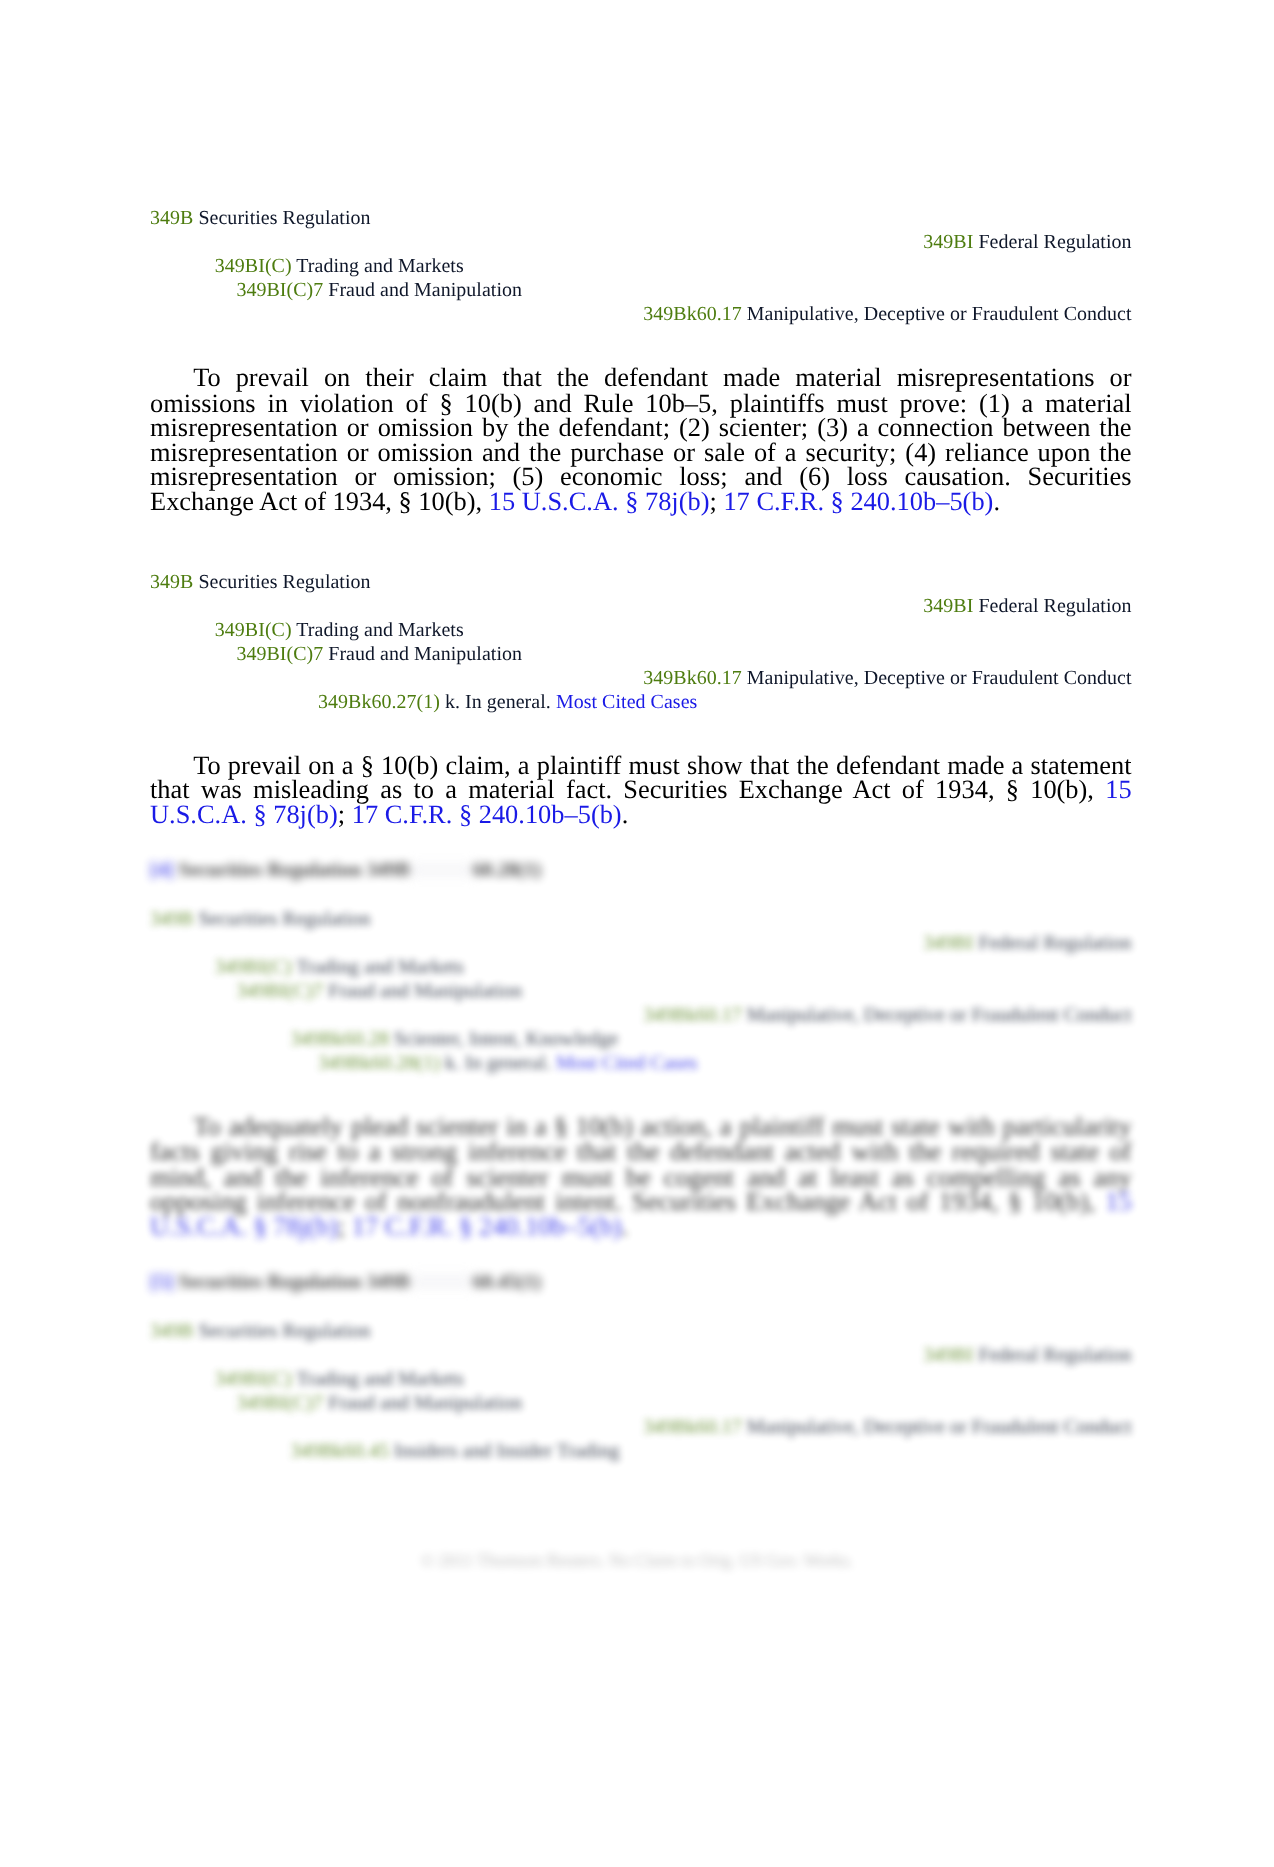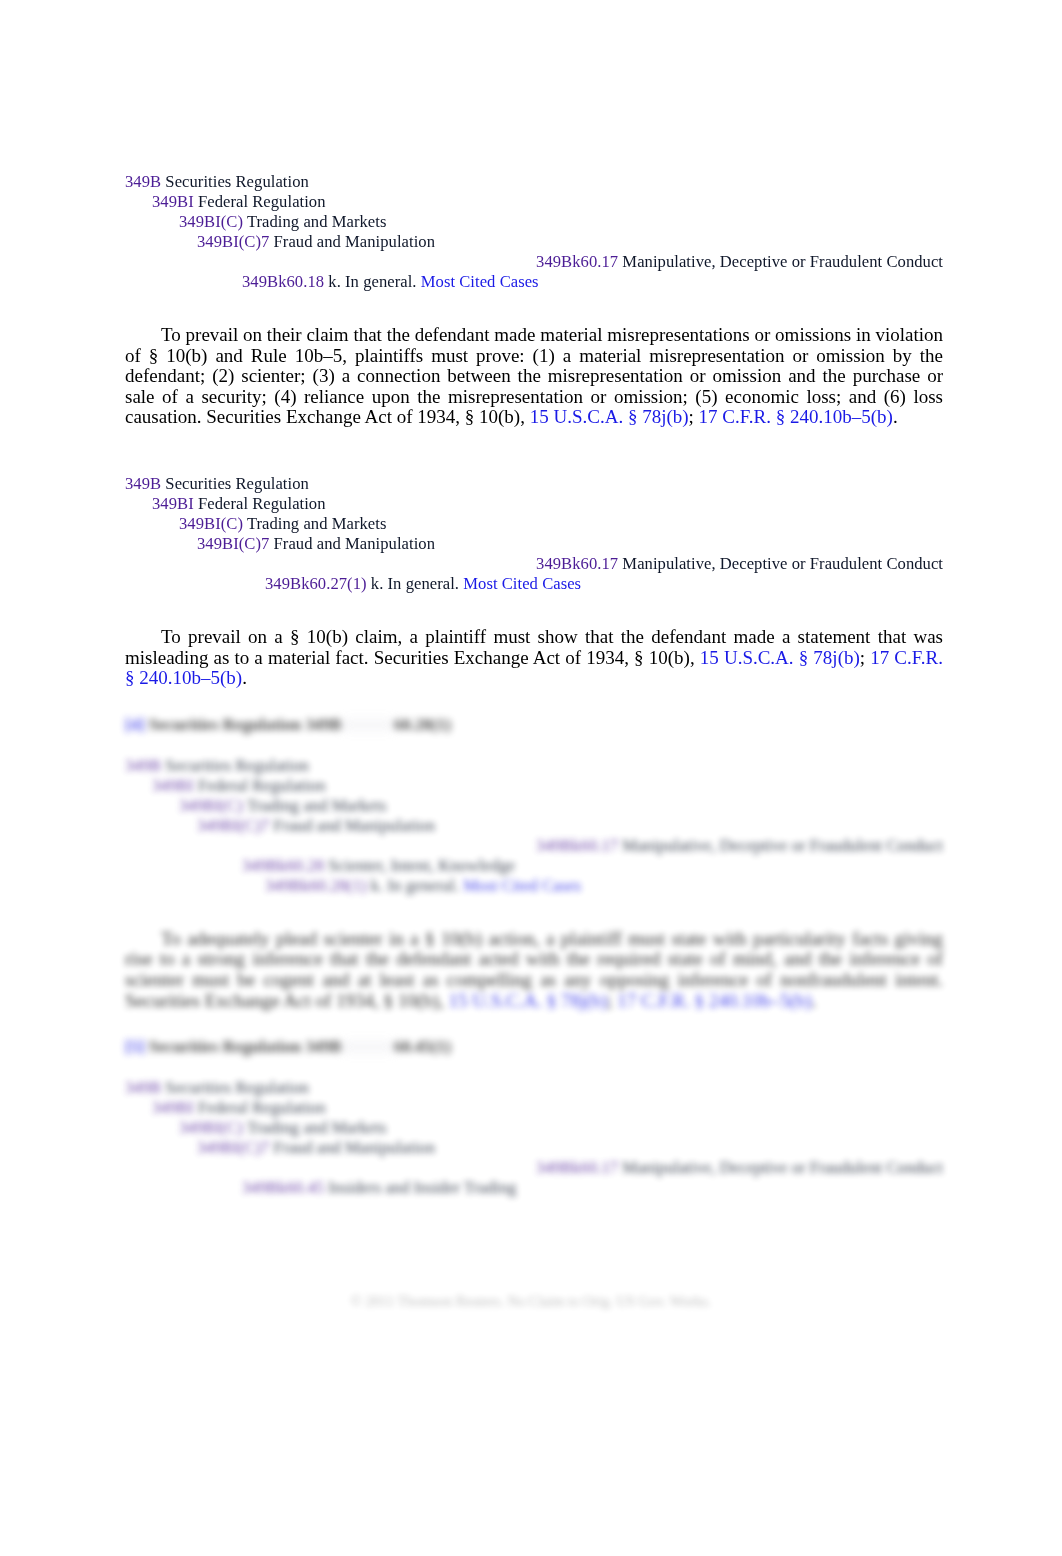--- a/index.html
+++ b/index.html
@@ -35,34 +35,34 @@
     padding: 0;
     list-style: none;
   }
   .hier .hline {
     font-size: 16.6px;
     line-height: 20px;
     white-space: nowrap;
     letter-spacing: 0.05px;
   }
   .hier .hline.l0 { padding-left: 0px; }
-  .hier .hline.l1 { padding-left: 27px; }
+  .hier .hline.l1 { padding-left: 27px; text-align: right; }
   .hier .hline.l2 { padding-left: 54px; }
   .hier .hline.l3 { padding-left: 72px; }
   .hier .hline.l4 { padding-left: 99px; text-align: right; }
   .hier .hline.l5 { padding-left: 117px; }
   .hier .hline.l6 { padding-left: 140px; }
 
-  .knum { color: #4c1d95; }
+  .knum { color: #4d7c0f; }
   .ktext { color: #0f172a; }
   .mcc { color: #1a1ae6; }
 
   
   .para {
-    font-size: 19px;
+    font-size: 22px;
     line-height: 20.6px;
     text-align: justify;
     text-indent: 36px;
     margin: 0;
     color: #000;
   }
   .para .cite { color: #1a1ae6; }
 
   
   .bhead {
@@ -131,23 +131,20 @@
       </div>
       <div class="hline l2">
         <span class="knum">349BI(C)</span><span class="ktext"> Trading and Markets</span>
       </div>
       <div class="hline l3">
         <span class="knum">349BI(C)7</span><span class="ktext"> Fraud and Manipulation</span>
       </div>
       <div class="hline l4">
         <span class="knum">349Bk60.17</span><span class="ktext"> Manipulative, Deceptive or Fraudulent Conduct</span>
       </div>
-      <div class="hline l5">
-        <span class="knum">349Bk60.18</span><span class="ktext"> k. In general. </span><span class="mcc">Most Cited Cases</span>
-      </div>
     </div>
 
     <div class="gap-a"></div>
 
     <p class="para"><span>To prevail on their claim that the defendant made material misrepresentations or omissions in violation of § 10(b) and Rule 10b–5, plaintiffs must prove: (1) a material misrepresentation or omission by the defendant; (2) scienter; (3) a connection between the misrepresentation or omission and the purchase or sale of a security; (4) reliance upon the misrepresentation or omission; (5) economic loss; and (6) loss causation. Securities Exchange Act of 1934, § 10(b), </span><span class="cite">15 U.S.C.A. § 78j(b)</span><span>; </span><span class="cite">17 C.F.R. § 240.10b–5(b)</span><span>.</span></p>
 
     <div class="gap-b"></div>
 
 
     <div class="gap-c"></div>

